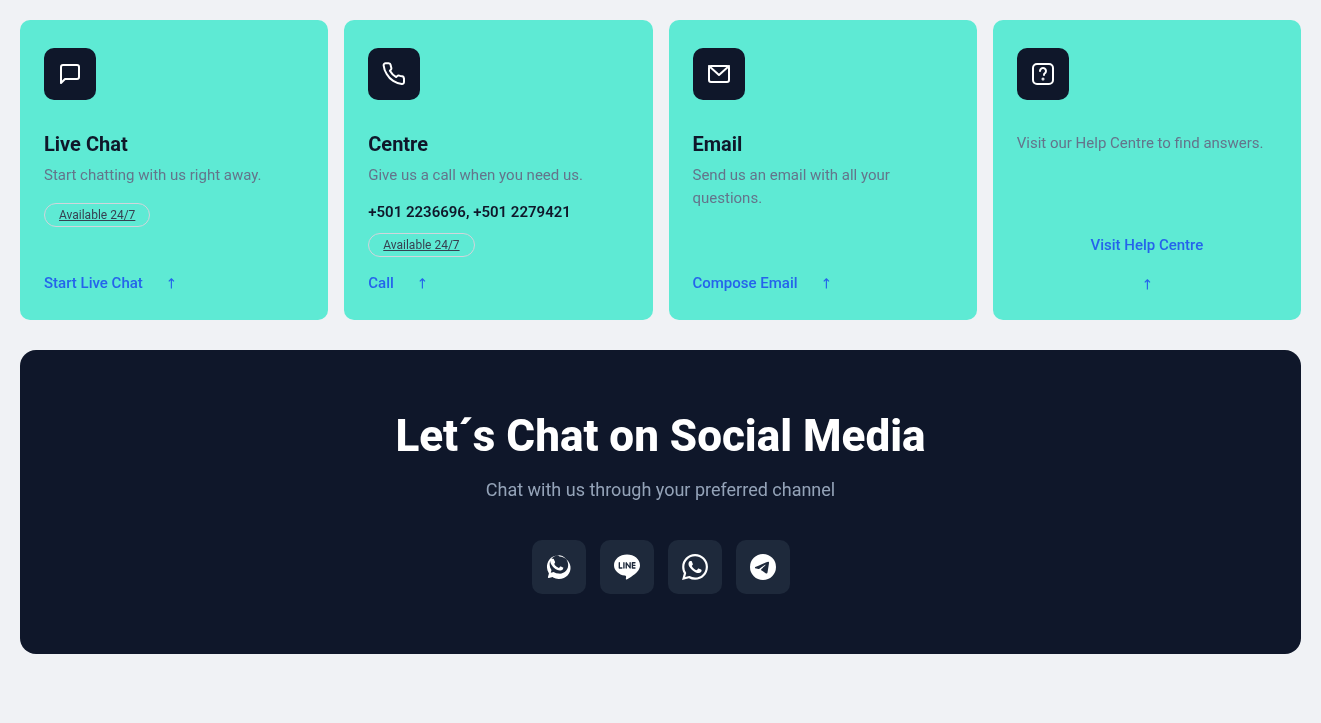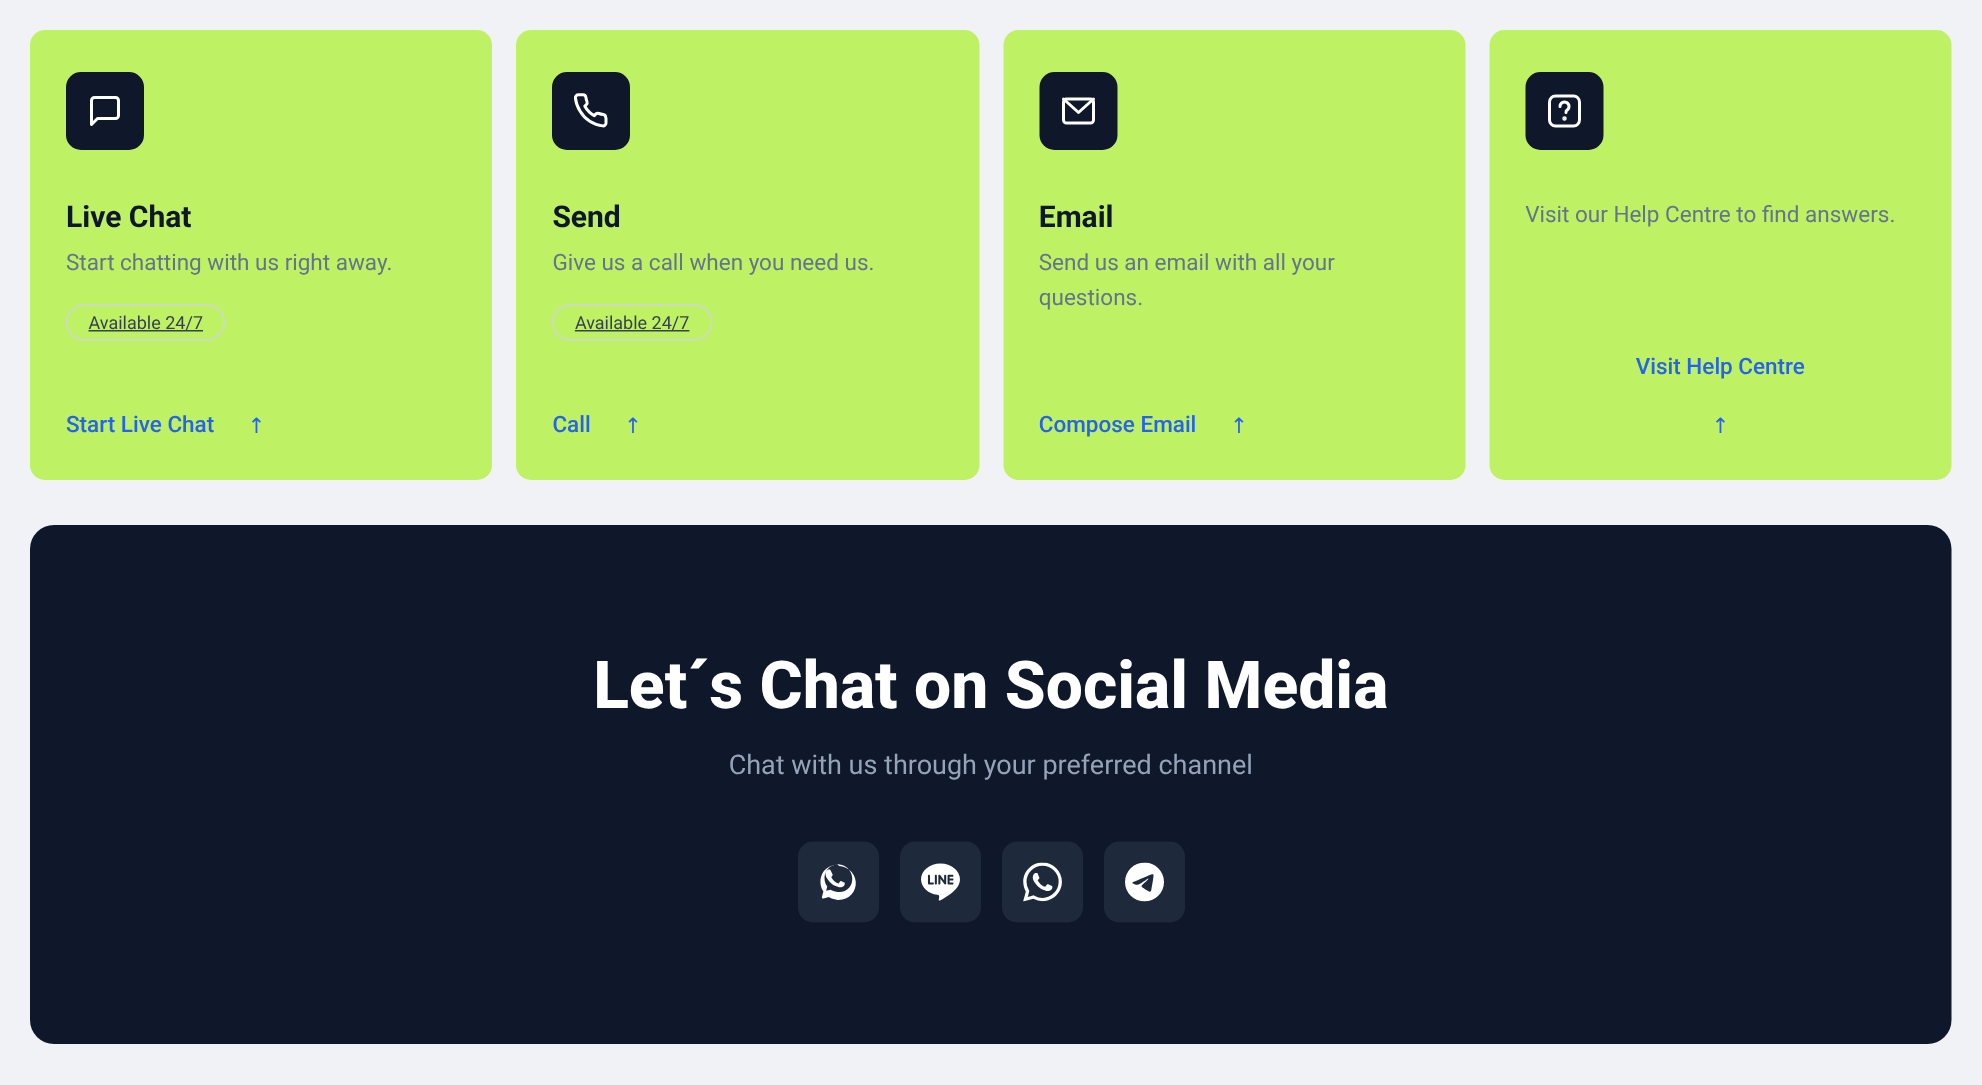--- a/index.html
+++ b/index.html
@@ -12,21 +12,21 @@
     
     .cards-section {
       background: #f0f2f5;
       padding: 20px 20px 30px 20px;
       display: grid;
       grid-template-columns: repeat(4, 1fr);
       gap: 16px;
     }
 
     .card {
-      background: #bef264;
+      background: #5eead4;
       border-radius: 10px;
       padding: 28px 24px 28px 24px;
       display: flex;
       flex-direction: column;
       gap: 0;
       min-height: 300px;
       position: relative;
     }
 
     .card-icon-wrap {
@@ -100,21 +100,21 @@
       font-size: 14px;
       display: inline-block;
       transform: rotate(-45deg);
     }
 
     
     .social-section {
       background: #0f172a;
       border-radius: 16px;
       margin: 0 20px 20px 20px;
-      padding: 81px 40px;
+      padding: 60px 40px;
       display: flex;
       flex-direction: column;
       align-items: center;
       gap: 16px;
     }
 
     .social-title {
       font-size: 44px;
       font-weight: 800;
       color: #ffffff;
@@ -173,22 +173,23 @@
       <span class="arrow-icon">↗</span>
     </a>
   </div>
 
   <div class="card">
     <div class="card-icon-wrap">
       <svg viewBox="0 0 24 24">
         <path d="M22 16.92v3a2 2 0 0 1-2.18 2 19.79 19.79 0 0 1-8.63-3.07A19.5 19.5 0 0 1 4.69 12a19.79 19.79 0 0 1-3.07-8.67A2 2 0 0 1 3.6 1.18h3a2 2 0 0 1 2 1.72c.127.96.361 1.903.7 2.81a2 2 0 0 1-.45 2.11L7.91 8.78a16 16 0 0 0 6.29 6.29l.96-.96a2 2 0 0 1 2.11-.45c.907.339 1.85.573 2.81.7a2 2 0 0 1 1.74 2.02z"></path>
       </svg>
     </div>
-    <div class="card-title">Send</div>
+    <div class="card-title">Centre</div>
     <div class="card-desc">Give us a call when you need us.</div>
+    <div class="card-phone">+501 2236696, +501 2279421</div>
     <div class="card-badge">Available 24/7</div>
     <a class="card-link">
       <span>Call</span>
       <span class="arrow-icon">↗</span>
     </a>
   </div>
 
   <div class="card">
     <div class="card-icon-wrap">
       <svg viewBox="0 0 24 24">

